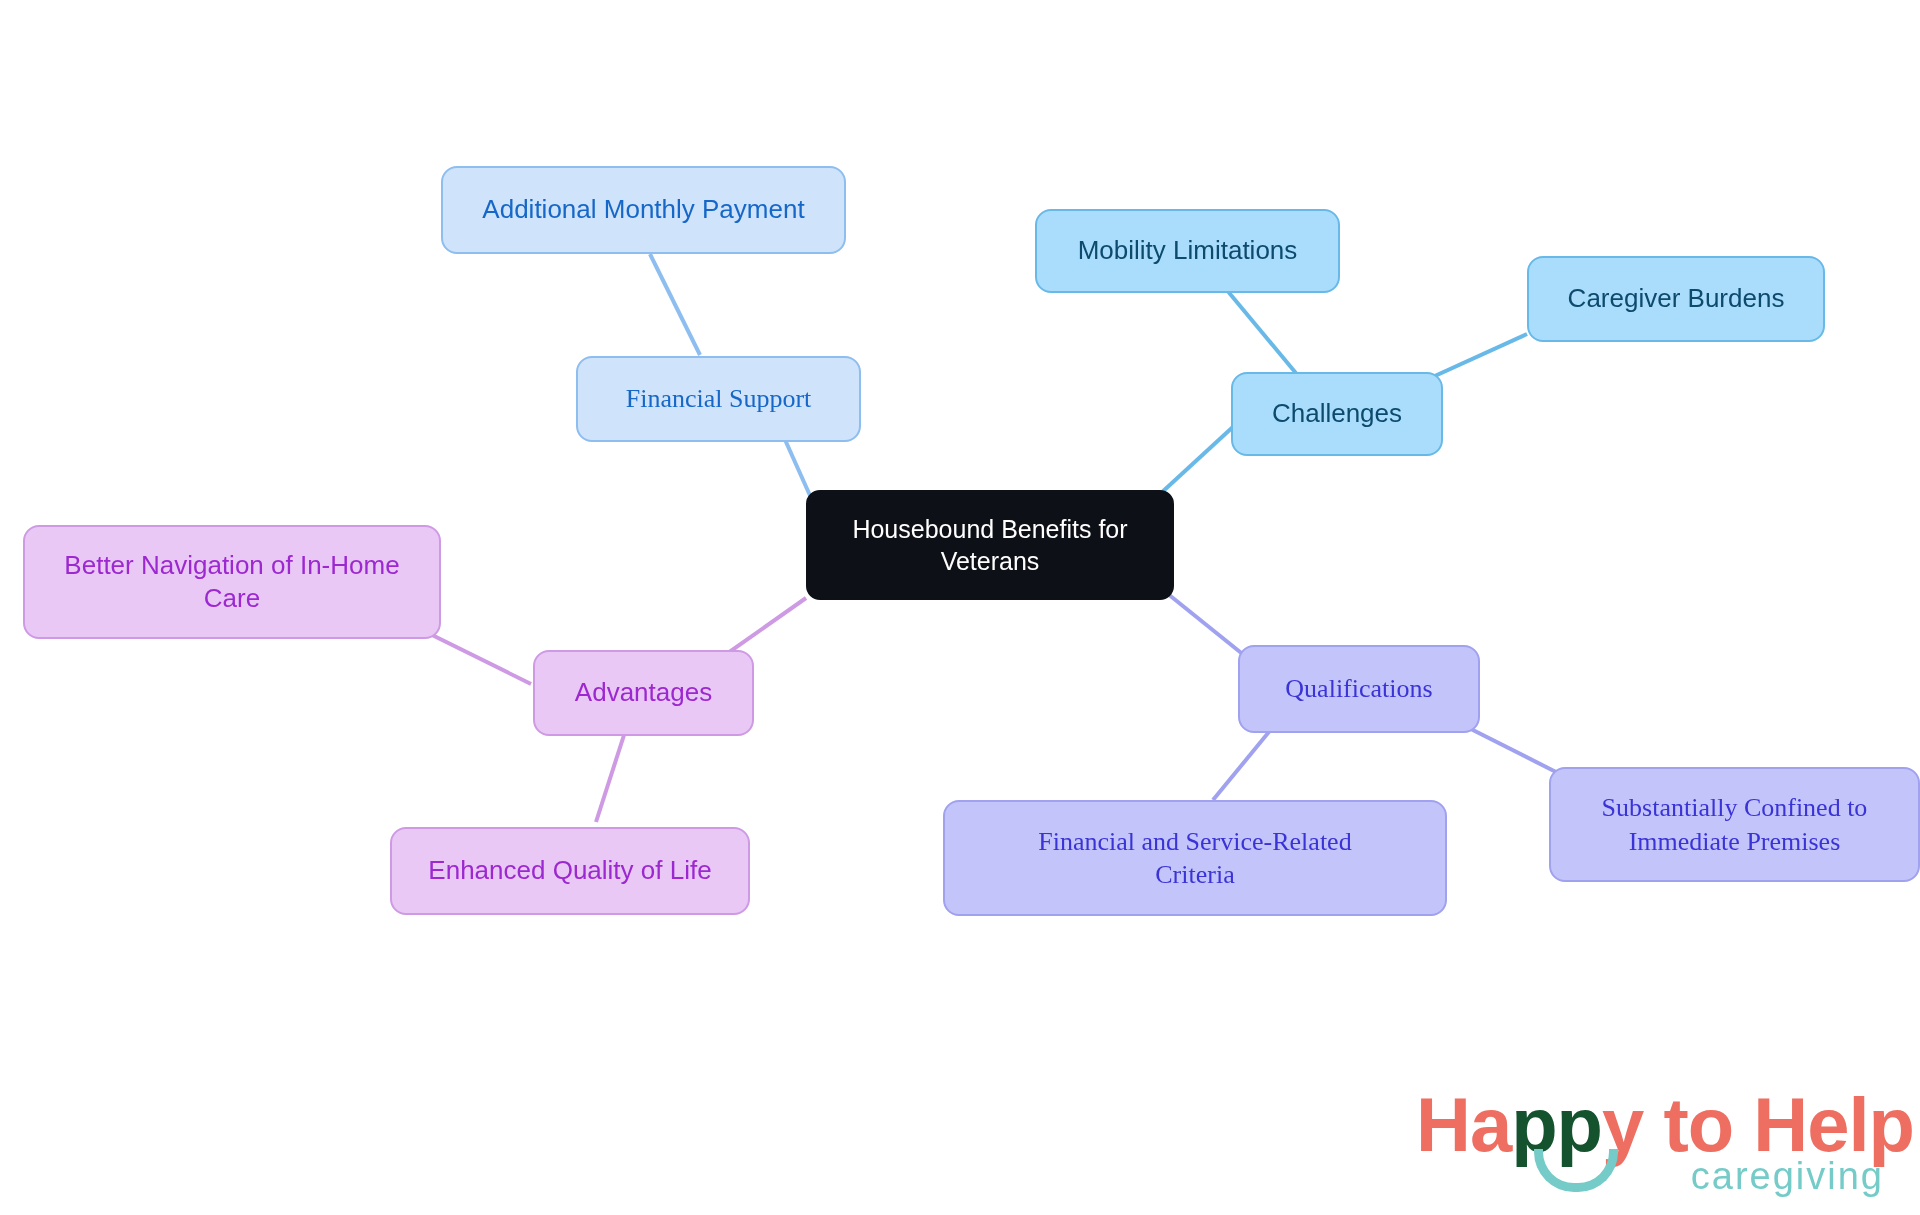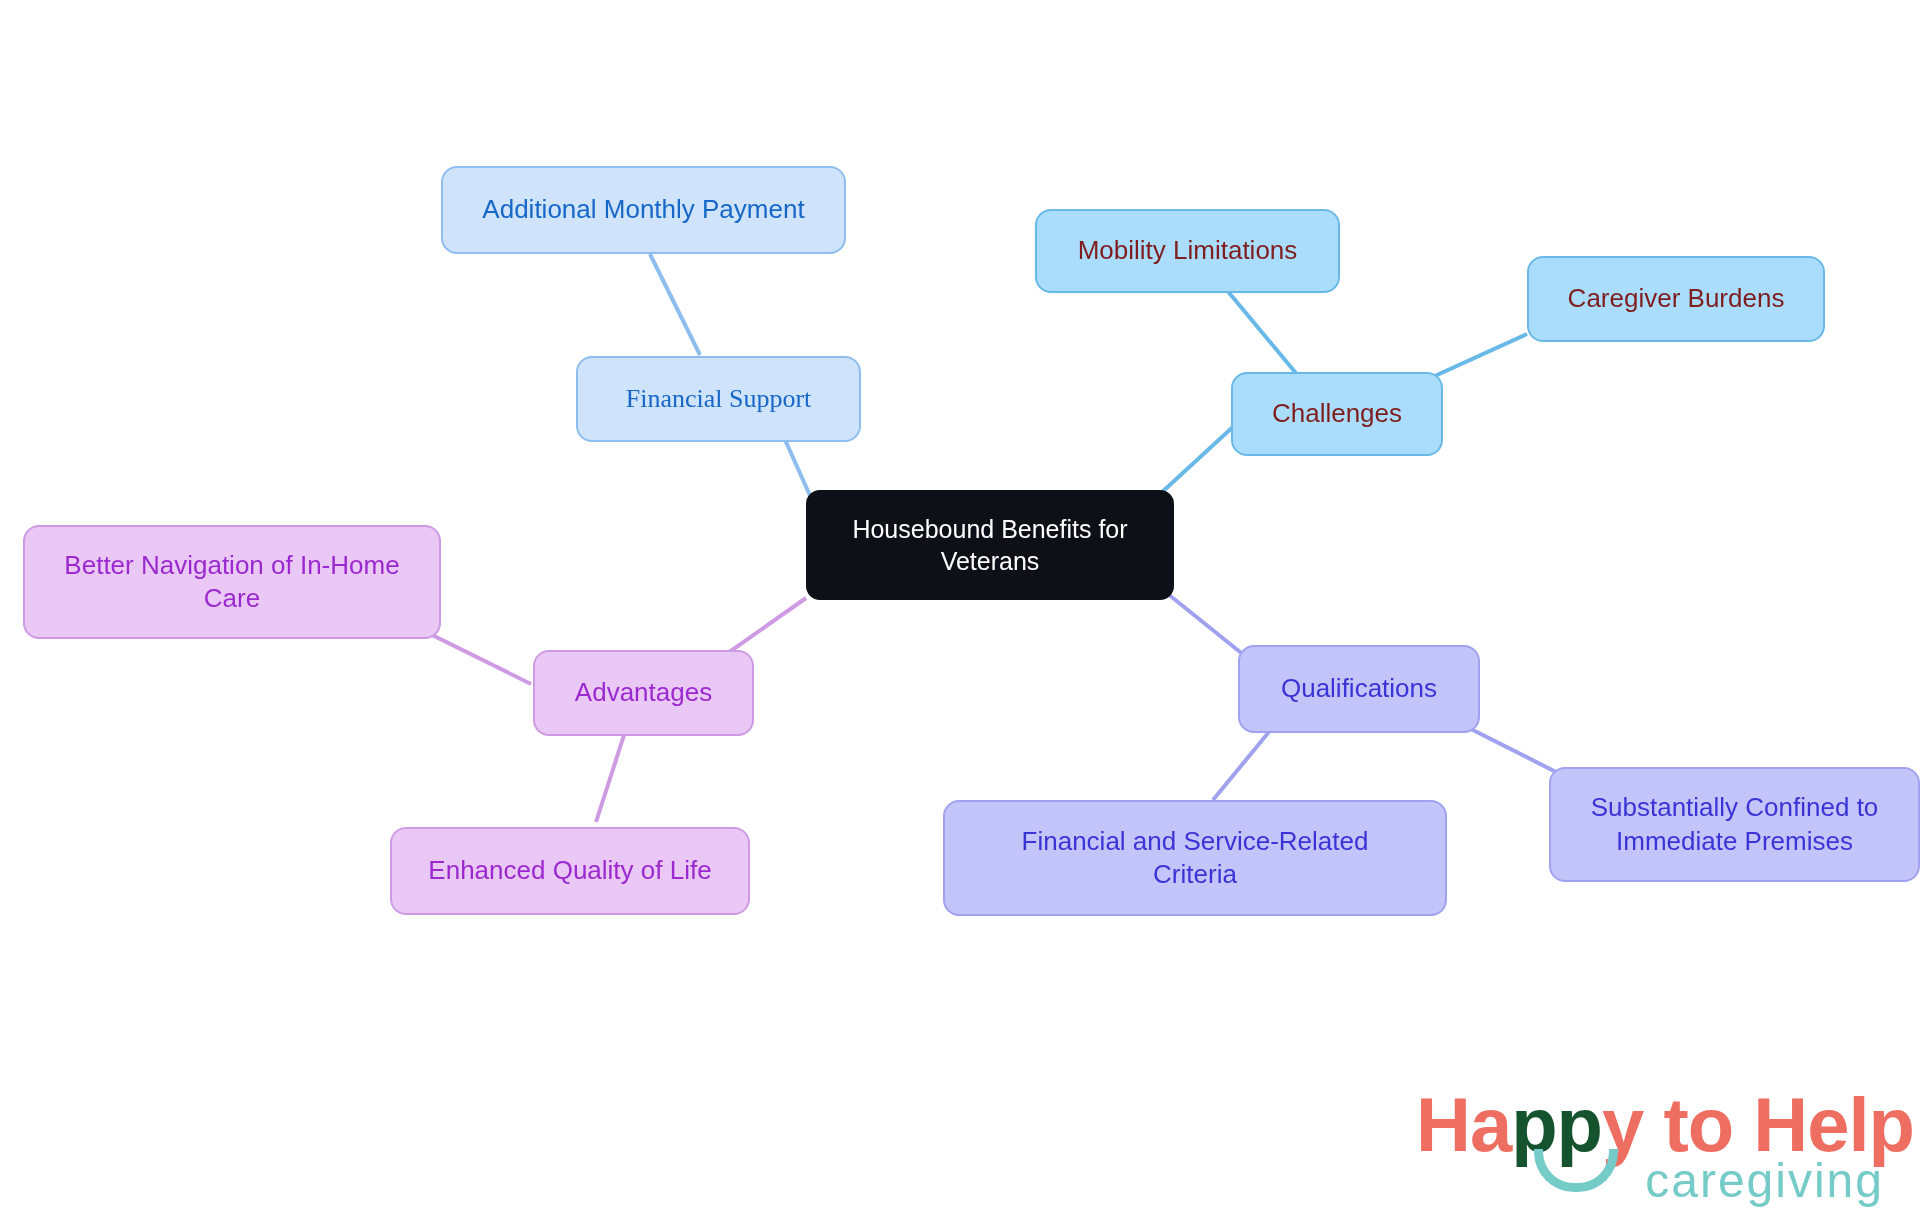--- a/index.html
+++ b/index.html
@@ -61,31 +61,32 @@
     background: #cfe3fa;
     border-color: #8ebdf0;
     color: #1667c8;
     font-size: 26px;
   }
 
   
   .n-challenge {
     background: #aaddfb;
     border-color: #69b9e8;
-    color: #7f1d1d;
+    color: #0c4a6e;
     font-size: 26px;
     text-align: center;
   }
 
   
   .n-qualification {
     background: #c3c4fa;
     border-color: #a0a2ef;
     color: #3a33d6;
     font-size: 26px;
+    font-family: Liberation Serif, serif;
   }
 
   
   .n-advantage {
     background: #e9c8f6;
     border-color: #cf9ae4;
     color: #9c28cf;
     font-size: 26px;
   }
 
@@ -118,21 +119,21 @@
     height: 34px;
     border: 9px solid #74cbc8;
     border-top: none;
     border-bottom-left-radius: 40px;
     border-bottom-right-radius: 40px;
   }
   .logo-sub {
     position: absolute;
     right: 2px;
     top: 70px;
-    font-size: 48px;
+    font-size: 38px;
     color: #74cbc8;
     letter-spacing: 2px;
     line-height: 1;
     white-space: nowrap;
   }
 </style>
 </head>
 <body>
 
 <div id="canvas">

